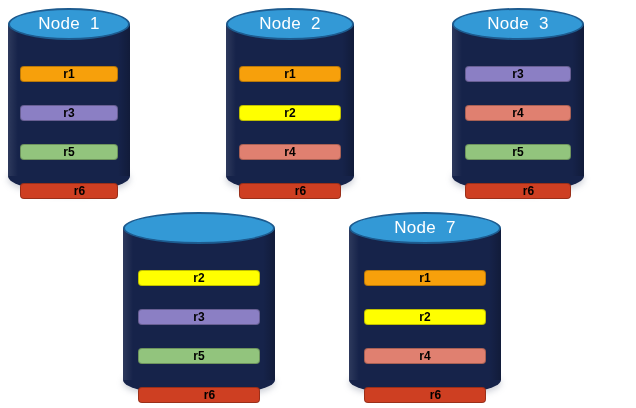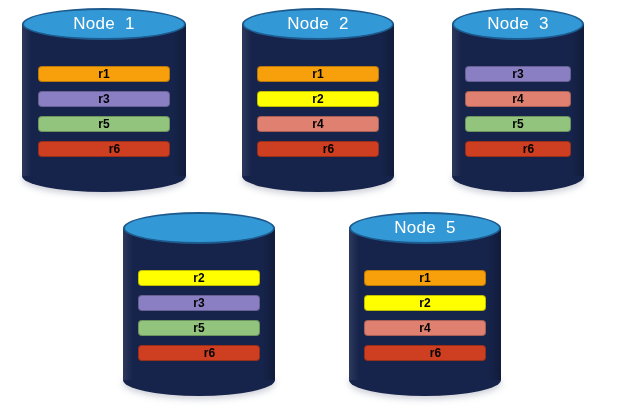--- a/index.html
+++ b/index.html
@@ -109,54 +109,54 @@
     left: 0;
     right: 0;
     z-index: 4;
     display: flex;
     flex-direction: column;
     align-items: center;
   }
   .replica {
     width: 80%;
     height: 16px;
-    margin-bottom: 9px;
+    margin-bottom: 23px;
     border-radius: 4px;
     box-sizing: border-box;
     border: 1px solid rgba(0,0,0,0.25);
     color: #000000;
     font-size: 12px;
     font-weight: bold;
     line-height: 14px;
     text-align: center;
   }
   .replica:last-child { margin-bottom: 0; padding-left: 21px; }
 </style>
 </head>
 <body>
 
 <div id="stage">
-    <div class="node" style="left: 22px; top: 8px; width: 164px; height: 184px;">
+    <div class="node" style="left: 8px; top: 8px; width: 122px; height: 184px;">
       <div class="cyl">
         <div class="cyl-bottom" style="background: rgb(22, 35, 74);"></div>
         <div class="cyl-bottom-cover" style="background: rgb(22, 35, 74);"></div>
         <div class="cyl-body" style="background: rgb(22, 35, 74);"></div>
         <div class="cyl-side-shade"></div>
         <div class="cyl-side-shade-r"></div>
         <div class="cyl-top" style="background: rgb(51, 153, 214); border-color: rgb(29, 91, 143);"></div>
       </div>
       <div class="node-label" style="color: rgb(255, 255, 255);">Node  1</div>
       <div class="replicas" style="top: 58px;">
         <div class="replica" style="background: rgb(247, 160, 11);">r1</div>
         <div class="replica" style="background: rgb(139, 127, 196);">r3</div>
         <div class="replica" style="background: rgb(146, 196, 125);">r5</div>
         <div class="replica" style="background: rgb(206, 63, 34);">r6</div>
       </div>
     </div>
-    <div class="node" style="left: 242px; top: 8px; width: 152px; height: 184px;">
+    <div class="node" style="left: 226px; top: 8px; width: 128px; height: 184px;">
       <div class="cyl">
         <div class="cyl-bottom" style="background: rgb(22, 35, 74);"></div>
         <div class="cyl-bottom-cover" style="background: rgb(22, 35, 74);"></div>
         <div class="cyl-body" style="background: rgb(22, 35, 74);"></div>
         <div class="cyl-side-shade"></div>
         <div class="cyl-side-shade-r"></div>
         <div class="cyl-top" style="background: rgb(51, 153, 214); border-color: rgb(29, 91, 143);"></div>
       </div>
       <div class="node-label" style="color: rgb(255, 255, 255);">Node  2</div>
       <div class="replicas" style="top: 58px;">
@@ -201,21 +201,21 @@
     </div>
     <div class="node" style="left: 349px; top: 212px; width: 152px; height: 184px;">
       <div class="cyl">
         <div class="cyl-bottom" style="background: rgb(22, 35, 74);"></div>
         <div class="cyl-bottom-cover" style="background: rgb(22, 35, 74);"></div>
         <div class="cyl-body" style="background: rgb(22, 35, 74);"></div>
         <div class="cyl-side-shade"></div>
         <div class="cyl-side-shade-r"></div>
         <div class="cyl-top" style="background: rgb(51, 153, 214); border-color: rgb(29, 91, 143);"></div>
       </div>
-      <div class="node-label" style="color: rgb(255, 255, 255);">Node  5</div>
+      <div class="node-label" style="color: rgb(255, 255, 255);">Node  7</div>
       <div class="replicas" style="top: 58px;">
         <div class="replica" style="background: rgb(247, 160, 11);">r1</div>
         <div class="replica" style="background: rgb(255, 255, 0);">r2</div>
         <div class="replica" style="background: rgb(224, 128, 112);">r4</div>
         <div class="replica" style="background: rgb(206, 63, 34);">r6</div>
       </div>
     </div>
   </div>
 
 </body></html>

